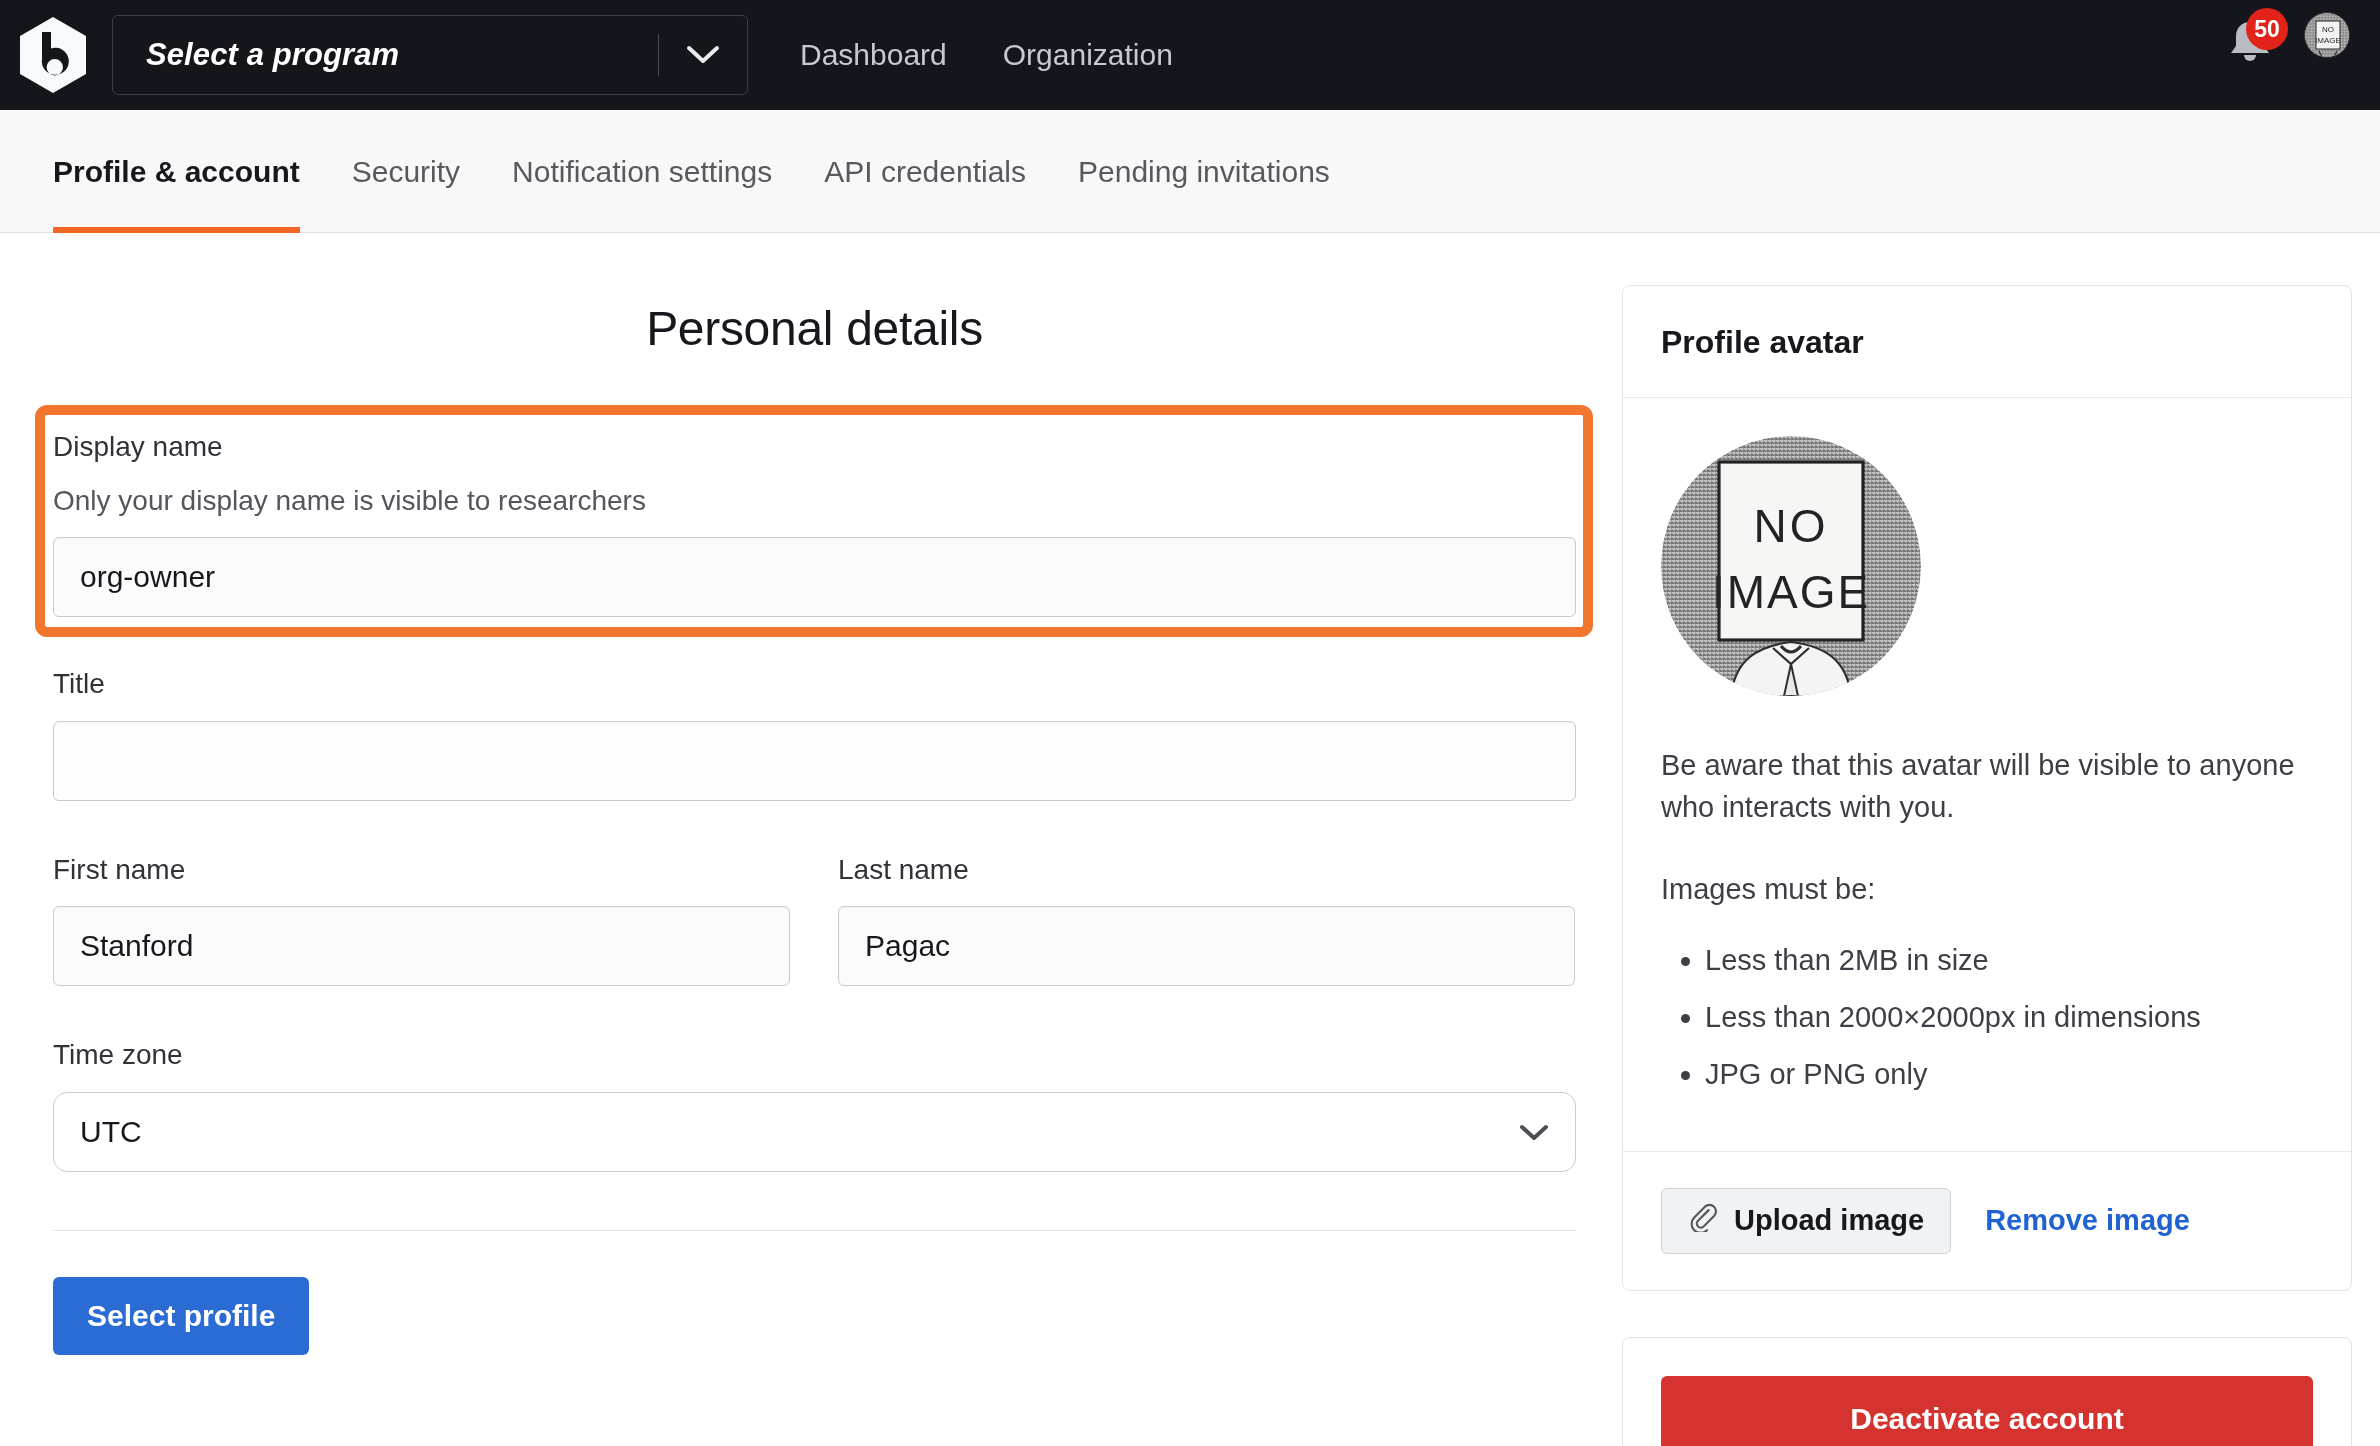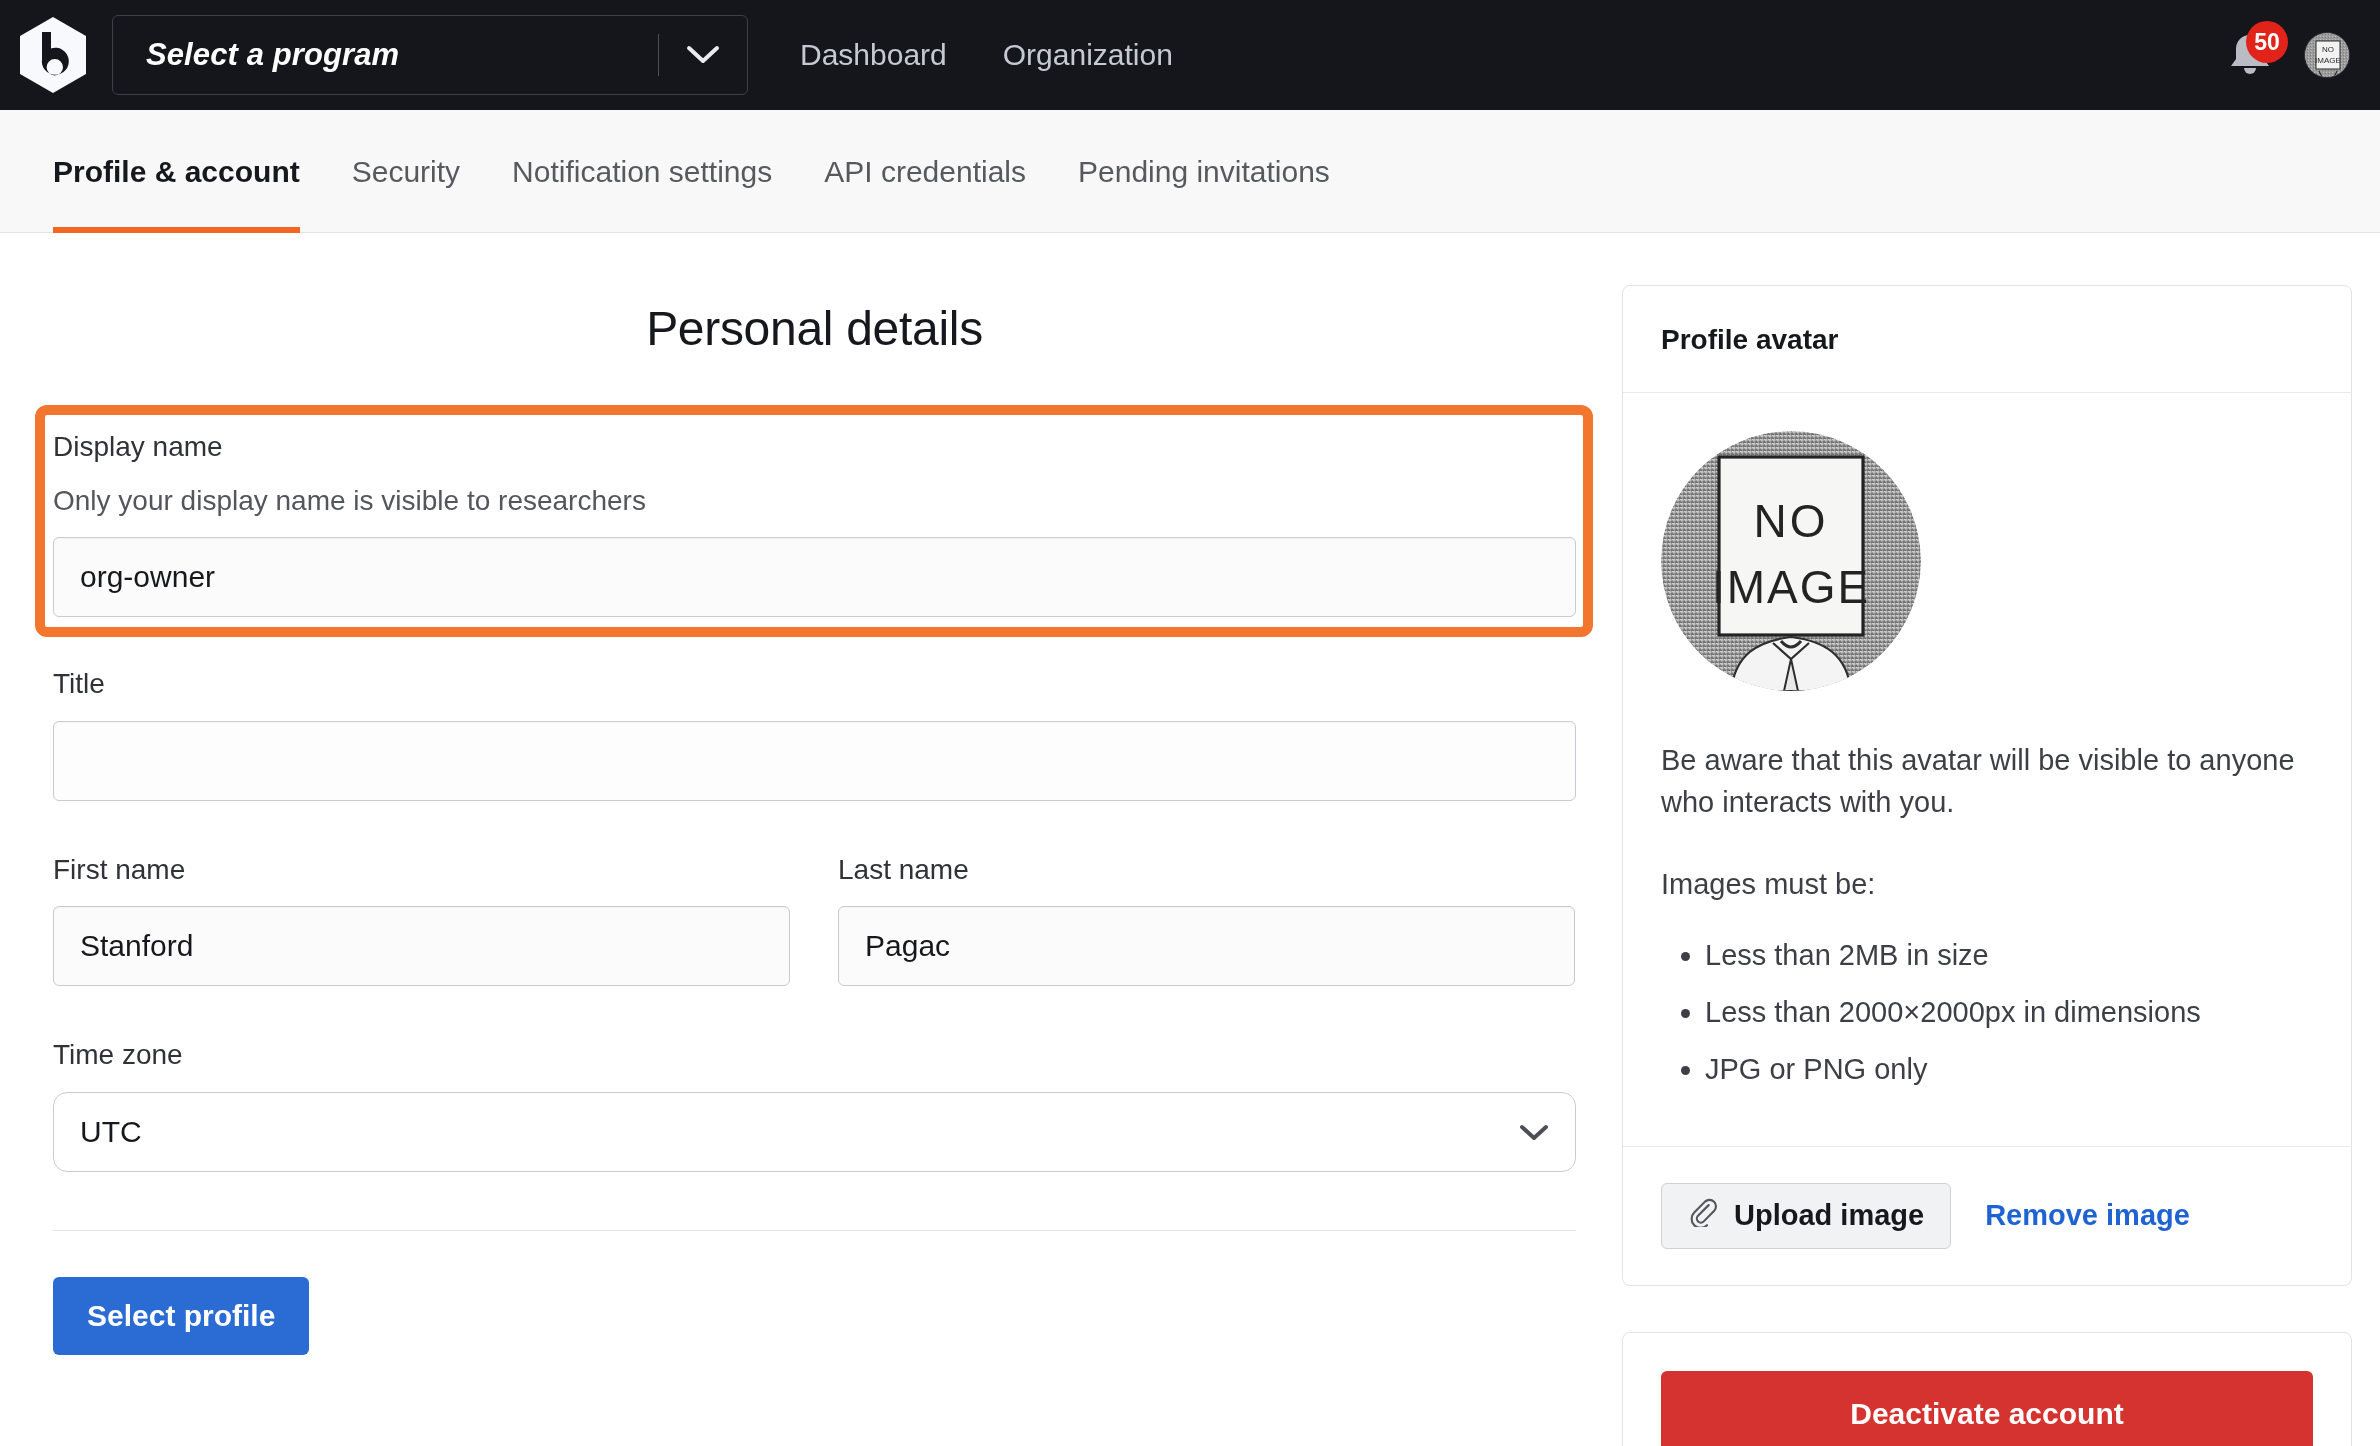--- a/index.html
+++ b/index.html
@@ -55,22 +55,22 @@
   .topnav {
     display: flex; align-items: flex-start; gap: 40px;
     margin-left: 44px;
   }
   .topnav a {
     color: #c5c9d1; font-size: 30px; text-decoration: none;
     padding: 6px 8px; white-space: nowrap;
   }
 
   .topbar-right {
-    position: absolute; right: 30px; top: 0; height: 110px;
-    display: flex; align-items: center; gap: 24px;
+    position: absolute; right: 30px; top: 12px; height: 110px;
+    display: flex; align-items: flex-start; gap: 24px;
   }
   .bell-wrap { position: relative; width: 60px; height: 60px; }
   .bell-badge {
     position: absolute; top: -4px; right: -8px;
     min-width: 42px; height: 42px; border-radius: 21px;
     background: #e2231a; color: #fff;
     font-size: 23px; font-weight: bold;
     display: flex; align-items: center; justify-content: center;
     padding: 0 6px;
   }
@@ -166,21 +166,21 @@
   .card {
     background: #fff;
     border: 1px solid #e2e3e5;
     border-radius: 8px;
   }
   .card-header {
     padding: 38px 38px 36px 38px;
     border-bottom: 1px solid #e9eaec;
   }
   .card-header h2 {
-    margin: 0; font-size: 28px; font-weight: bold; color: #16181d;
+    margin: 0; font-size: 32px; font-weight: bold; color: #16181d;
   }
   .card-body { padding: 38px 38px 42px 38px; }
   .avatar-lg {
     width: 260px; height: 260px; border-radius: 50%;
     overflow: hidden; position: relative;
     margin: 0 0 48px 0;
   }
   .card-text {
     font-size: 29px; color: #3c3f45; line-height: 1.45;
   }

